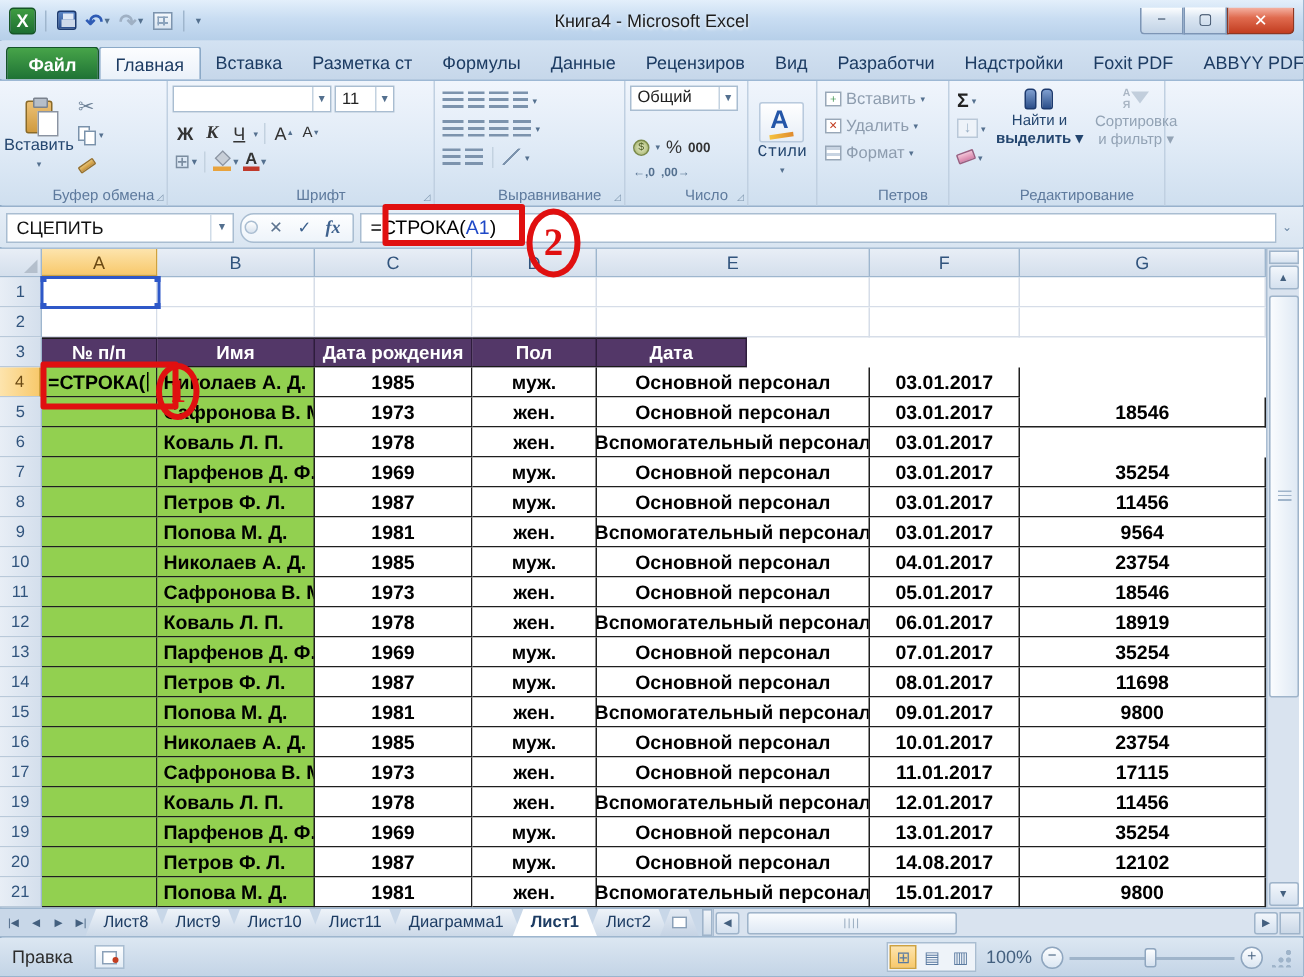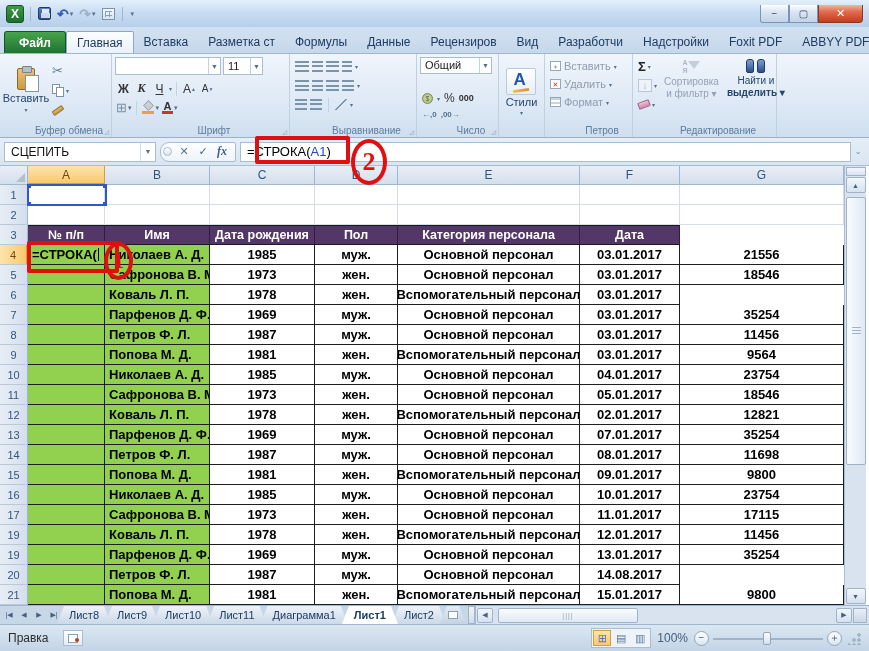--- a/index.html
+++ b/index.html
@@ -82,21 +82,21 @@
   .numfmt{width:72px;margin-bottom:16px;}
   .nrow{display:flex;align-items:center;gap:4px;height:18px;padding-left:2px;}
   .ic-coin{width:11px;height:11px;border-radius:50%;background:radial-gradient(#e6ecc9,#9fae62);border:1px solid #7a8a4a;font-size:7px;color:#4c5c23;display:flex;align-items:center;justify-content:center;}
   .pct{font-size:12px;color:#333;}
   .zeros{font-size:9px;font-weight:bold;color:#333;letter-spacing:0;}
   .dec{font-size:8px;color:#54708f;font-weight:bold;}
   .g-styles{width:46px;align-items:center;justify-content:center;}
   .styles-big{display:flex;flex-direction:column;align-items:center;gap:1px;margin-top:4px;}
   .styles-A{font-size:17px;font-weight:bold;color:#2456a8;line-height:1;border:1px solid #b9cadd;border-radius:2px;padding:2px 6px;background:linear-gradient(#ffffff,#e7eef7);}
   .styles-A em{display:block;height:3px;width:16px;background:linear-gradient(90deg,#f5c340,#e08a2d);transform:rotate(-8deg);margin-top:1px;}
-  .styles-lbl{font-size:11px;color:#24466f;}
+  .styles-lbl{font-size:11px;color:#24466f;font-family:Liberation Mono, monospace;}
   .g-cells{width:88px;}
   .crow{display:flex;align-items:center;gap:3px;height:18px;padding-left:2px;font-size:11px;color:#8d9cae;}
   .cellic{width:11px;height:10px;background:#fff;border:1px solid #98a7b8;display:flex;align-items:center;justify-content:center;font-size:7px;line-height:1;}
   .cellic.ins{color:#2d8a3e;}
   .cellic.del{color:#c23d20;}
   .cellic.fmt{background:repeating-linear-gradient(to bottom,#c8d4e2 0 2px,#fff 2px 4px);}
   .g-edit{width:144px;flex-direction:row;gap:2px;}
   .edit-mini{display:flex;flex-direction:column;gap:2px;padding-top:1px;}
   .ebtn{height:17px;display:flex;align-items:center;gap:2px;font-size:13px;color:#222;padding:0 2px;}
   .sigma{font-weight:bold;font-size:13px;}
@@ -214,20 +214,21 @@
           <span class="qdrop">▾</span>
         </div>
       <div class="qbtn">
           <span class="calcgrid"></span>
         </div>
       <div class="qat-sep"></div>
       <div class="qbtn">
           <span class="qdrop">▾</span>
         </div>
     </div>
+    <div class="title-text">Книга4  -  Microsoft Excel</div>
     <div class="winbtns">
       <div class="wbtn min">−</div>
       <div class="wbtn">▢</div>
       <div class="wbtn close">✕</div>
     </div>
   </div>
 
   <div class="tabrow">
     <div id="rtabs" style="display:flex;align-items:flex-end;">
         <div class="rtab file">Файл</div>
@@ -398,33 +399,33 @@
         <div class="ebtn">
             <span class="filldown">↓</span>
             <span class="mini-da">▾</span>
           </div>
         <div class="ebtn">
             <span class="ic-eraser"></span>
             <span class="mini-da">▾</span>
           </div>
       </div>
       <div class="bigv">
+        <span class="bino">
+            <i></i>
+            <i></i>
+          </span>
+        <span class="two-line"><span>Найти и</span><br><b><span>выделить</span> ▾</b></span>
+      </div>
+      <div class="bigv">
         <span class="sortic">
             <span class="az" style="white-space:pre;">А
 Я</span>
             <span class="fun"></span>
           </span>
         <span class="two-line dis"><span>Сортировка</span><br><span>и фильтр</span> ▾</span>
-      </div>
-      <div class="bigv">
-        <span class="bino">
-            <i></i>
-            <i></i>
-          </span>
-        <span class="two-line"><span>Найти и</span><br><b><span>выделить</span> ▾</b></span>
       </div>
       <div class="glabel">Редактирование</div>
     </div>
     <div style="flex:1;"></div>
   </div>
 
   <div class="fbar">
     <div class="namebox">
       <span>СЦЕПИТЬ</span>
       <span class="da">▼</span>
@@ -476,32 +477,30 @@
           <div class="cell" style="width: 182px;"></div>
           <div class="cell" style="width: 100px;"></div>
           <div class="cell" style="width: 164px;"></div>
         </div>
         <div class="grow-r">
           <div class="rowh">3</div>
           <div class="cell th" style="width: 77px;">№ п/п</div>
           <div class="cell th" style="width: 105px;">Имя</div>
           <div class="cell th" style="width: 105px;">Дата рождения</div>
           <div class="cell th" style="width: 83px;">Пол</div>
-          <div class="cell th" style="width: 182px;">Категория персонала</div>
           <div class="cell th" style="width: 100px;">Дата</div>
         </div>
         <div class="grow-r">
           <div class="rowh sel">4</div>
           <div class="cell data green lft" style="width: 77px;">=СТРОКА(<span class="caret"></span></div>
           <div class="cell data green lft" style="width: 105px;">Николаев А. Д.</div>
           <div class="cell data" style="width: 105px;">1985</div>
           <div class="cell data" style="width: 83px;">муж.</div>
           <div class="cell data" style="width: 182px;">Основной персонал</div>
           <div class="cell data" style="width: 100px;">03.01.2017</div>
-          <div class="cell data" style="width: 164px;">21556</div>
         </div>
         <div class="grow-r">
           <div class="rowh">5</div>
           <div class="cell data green" style="width: 77px;"></div>
           <div class="cell data green lft" style="width: 105px;">Сафронова В. М.</div>
           <div class="cell data" style="width: 105px;">1973</div>
           <div class="cell data" style="width: 83px;">жен.</div>
           <div class="cell data" style="width: 182px;">Основной персонал</div>
           <div class="cell data" style="width: 100px;">03.01.2017</div>
           <div class="cell data" style="width: 164px;">18546</div>
@@ -565,22 +564,22 @@
           <div class="cell data" style="width: 100px;">05.01.2017</div>
           <div class="cell data" style="width: 164px;">18546</div>
         </div>
         <div class="grow-r">
           <div class="rowh">12</div>
           <div class="cell data green" style="width: 77px;"></div>
           <div class="cell data green lft" style="width: 105px;">Коваль Л. П.</div>
           <div class="cell data" style="width: 105px;">1978</div>
           <div class="cell data" style="width: 83px;">жен.</div>
           <div class="cell data" style="width: 182px;">Вспомогательный персонал</div>
-          <div class="cell data" style="width: 100px;">02.01.2017</div>
-          <div class="cell data" style="width: 164px;">12821</div>
+          <div class="cell data" style="width: 100px;">06.01.2017</div>
+          <div class="cell data" style="width: 164px;">18919</div>
         </div>
         <div class="grow-r">
           <div class="rowh">13</div>
           <div class="cell data green" style="width: 77px;"></div>
           <div class="cell data green lft" style="width: 105px;">Парфенов Д. Ф.</div>
           <div class="cell data" style="width: 105px;">1969</div>
           <div class="cell data" style="width: 83px;">муж.</div>
           <div class="cell data" style="width: 182px;">Основной персонал</div>
           <div class="cell data" style="width: 100px;">07.01.2017</div>
           <div class="cell data" style="width: 164px;">35254</div>
@@ -646,20 +645,21 @@
           <div class="cell data" style="width: 164px;">35254</div>
         </div>
         <div class="grow-r">
           <div class="rowh">20</div>
           <div class="cell data green" style="width: 77px;"></div>
           <div class="cell data green lft" style="width: 105px;">Петров Ф. Л.</div>
           <div class="cell data" style="width: 105px;">1987</div>
           <div class="cell data" style="width: 83px;">муж.</div>
           <div class="cell data" style="width: 182px;">Основной персонал</div>
           <div class="cell data" style="width: 100px;">14.08.2017</div>
+          <div class="cell data" style="width: 164px;">12102</div>
         </div>
         <div class="grow-r">
           <div class="rowh">21</div>
           <div class="cell data green" style="width: 77px;"></div>
           <div class="cell data green lft" style="width: 105px;">Попова М. Д.</div>
           <div class="cell data" style="width: 105px;">1981</div>
           <div class="cell data" style="width: 83px;">жен.</div>
           <div class="cell data" style="width: 182px;">Вспомогательный персонал</div>
           <div class="cell data" style="width: 100px;">15.01.2017</div>
           <div class="cell data" style="width: 164px;">9800</div>

